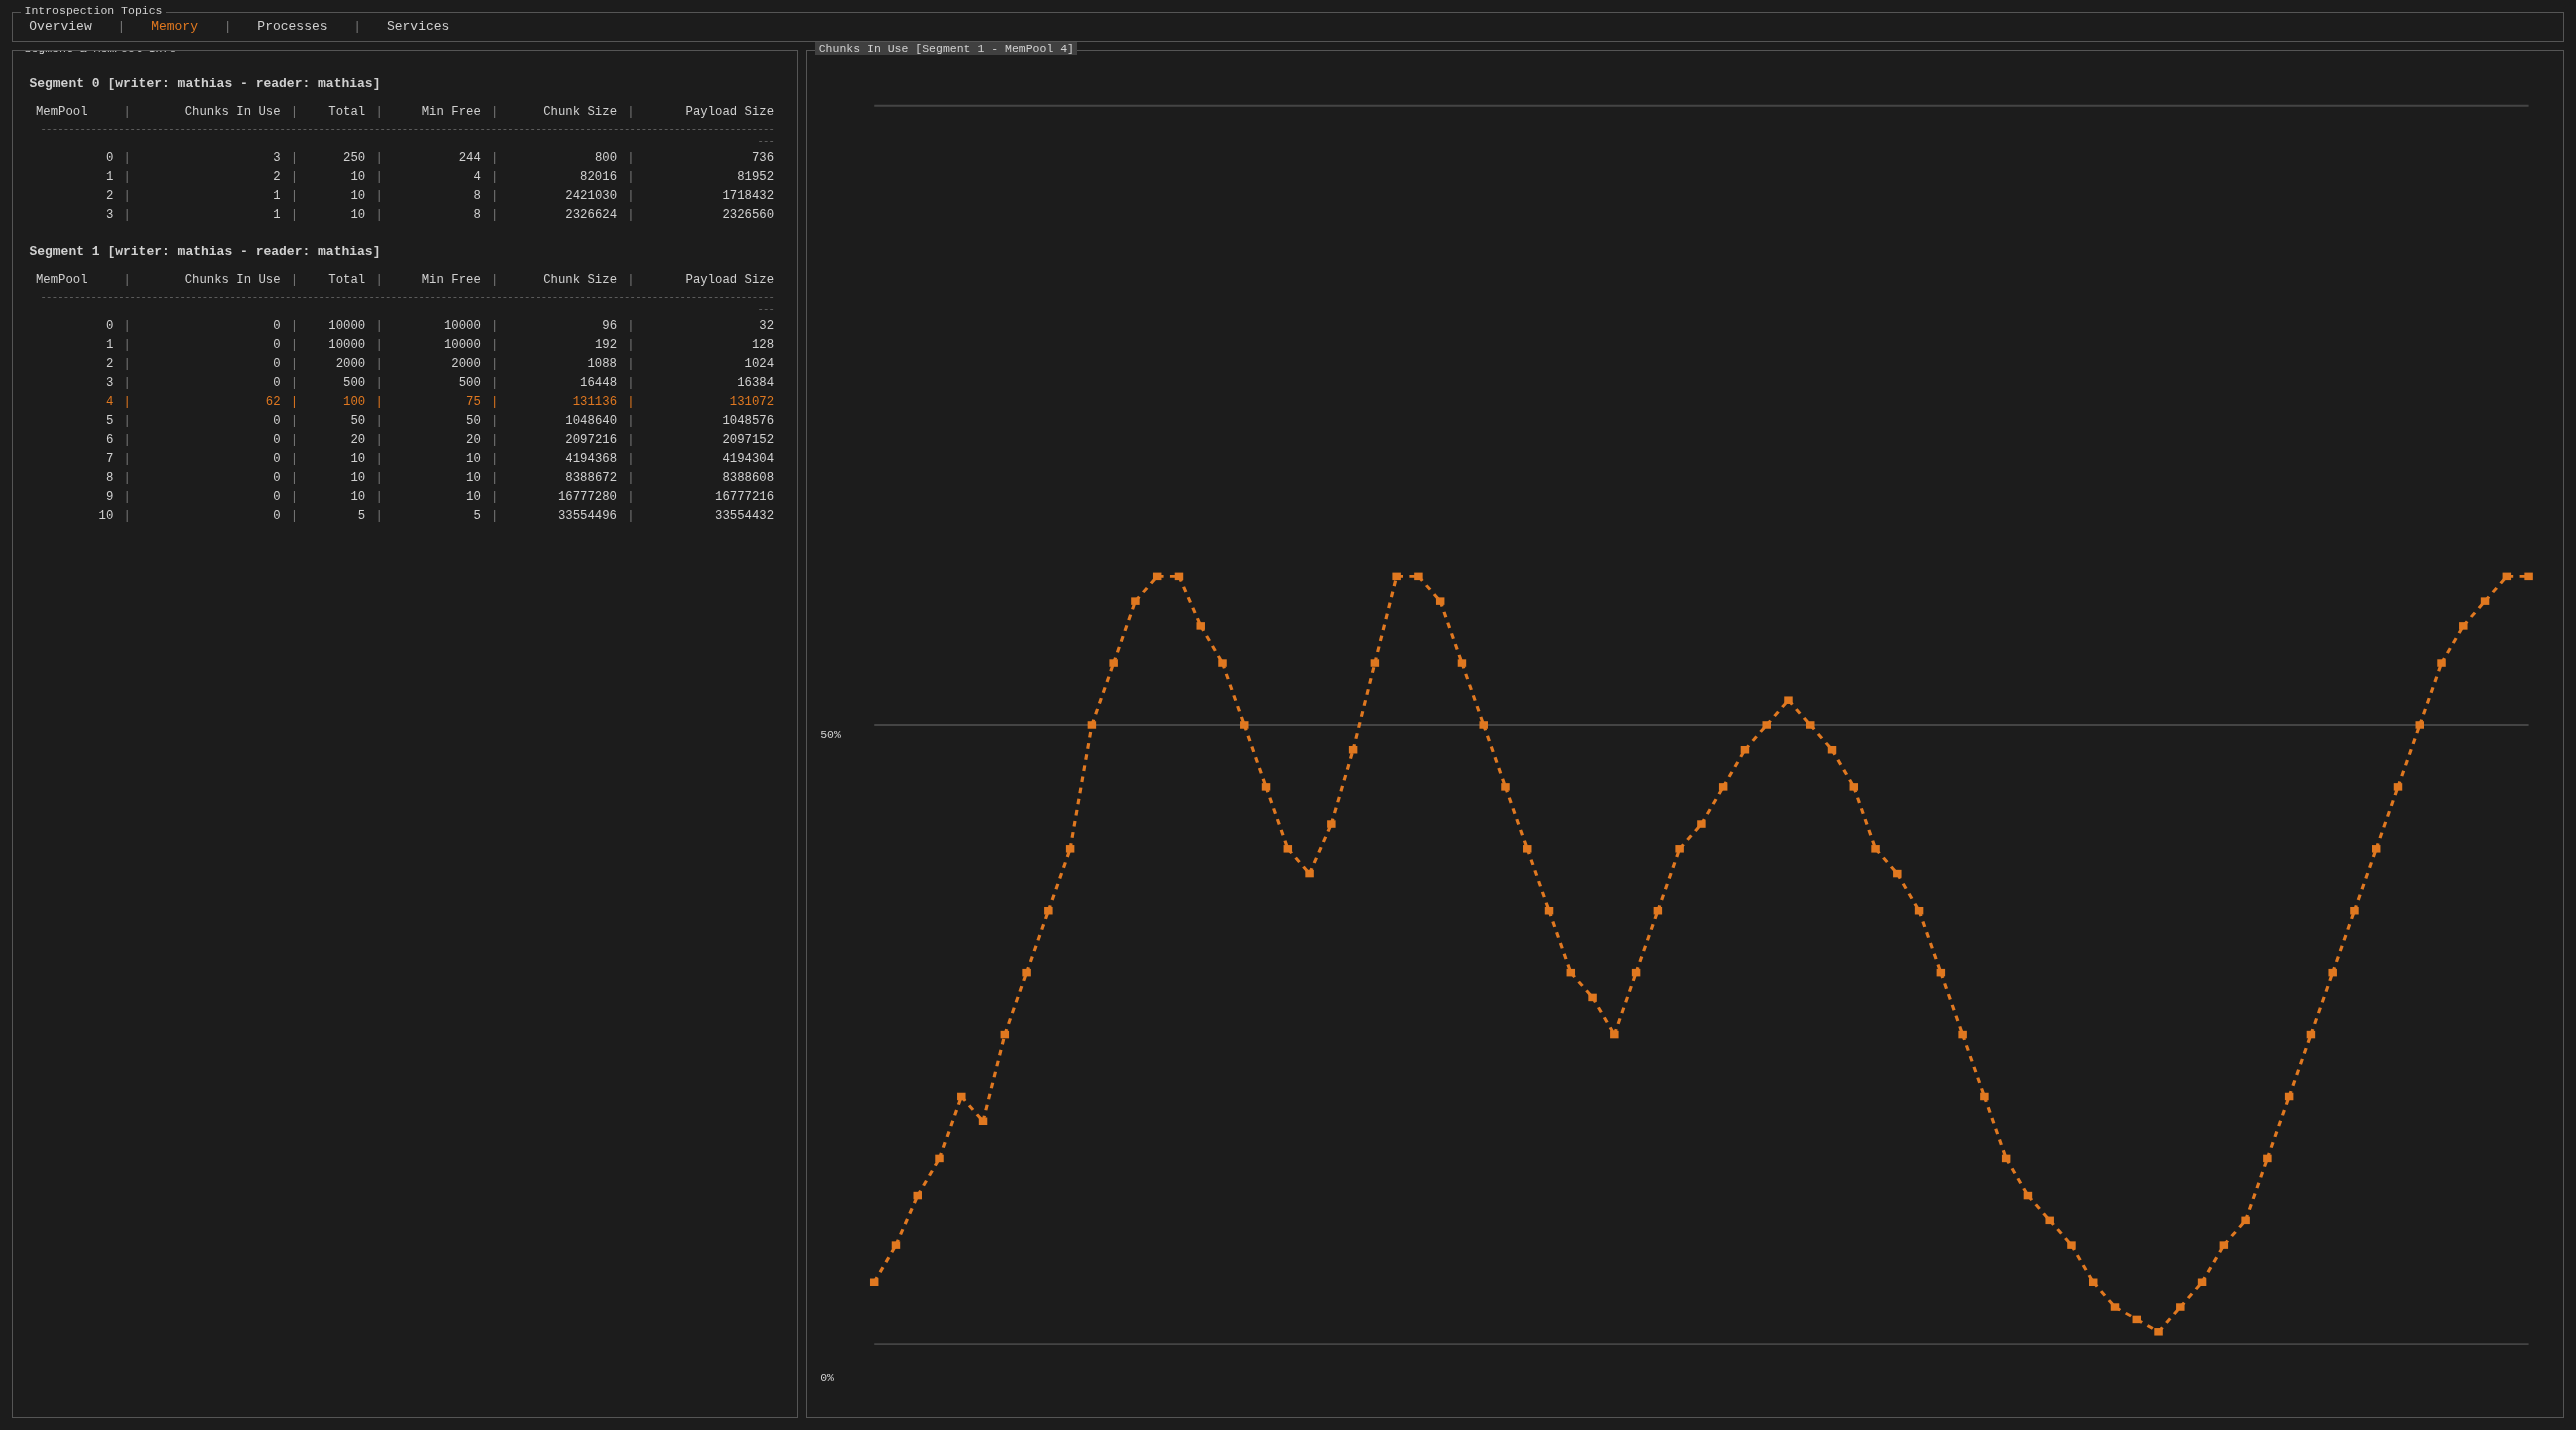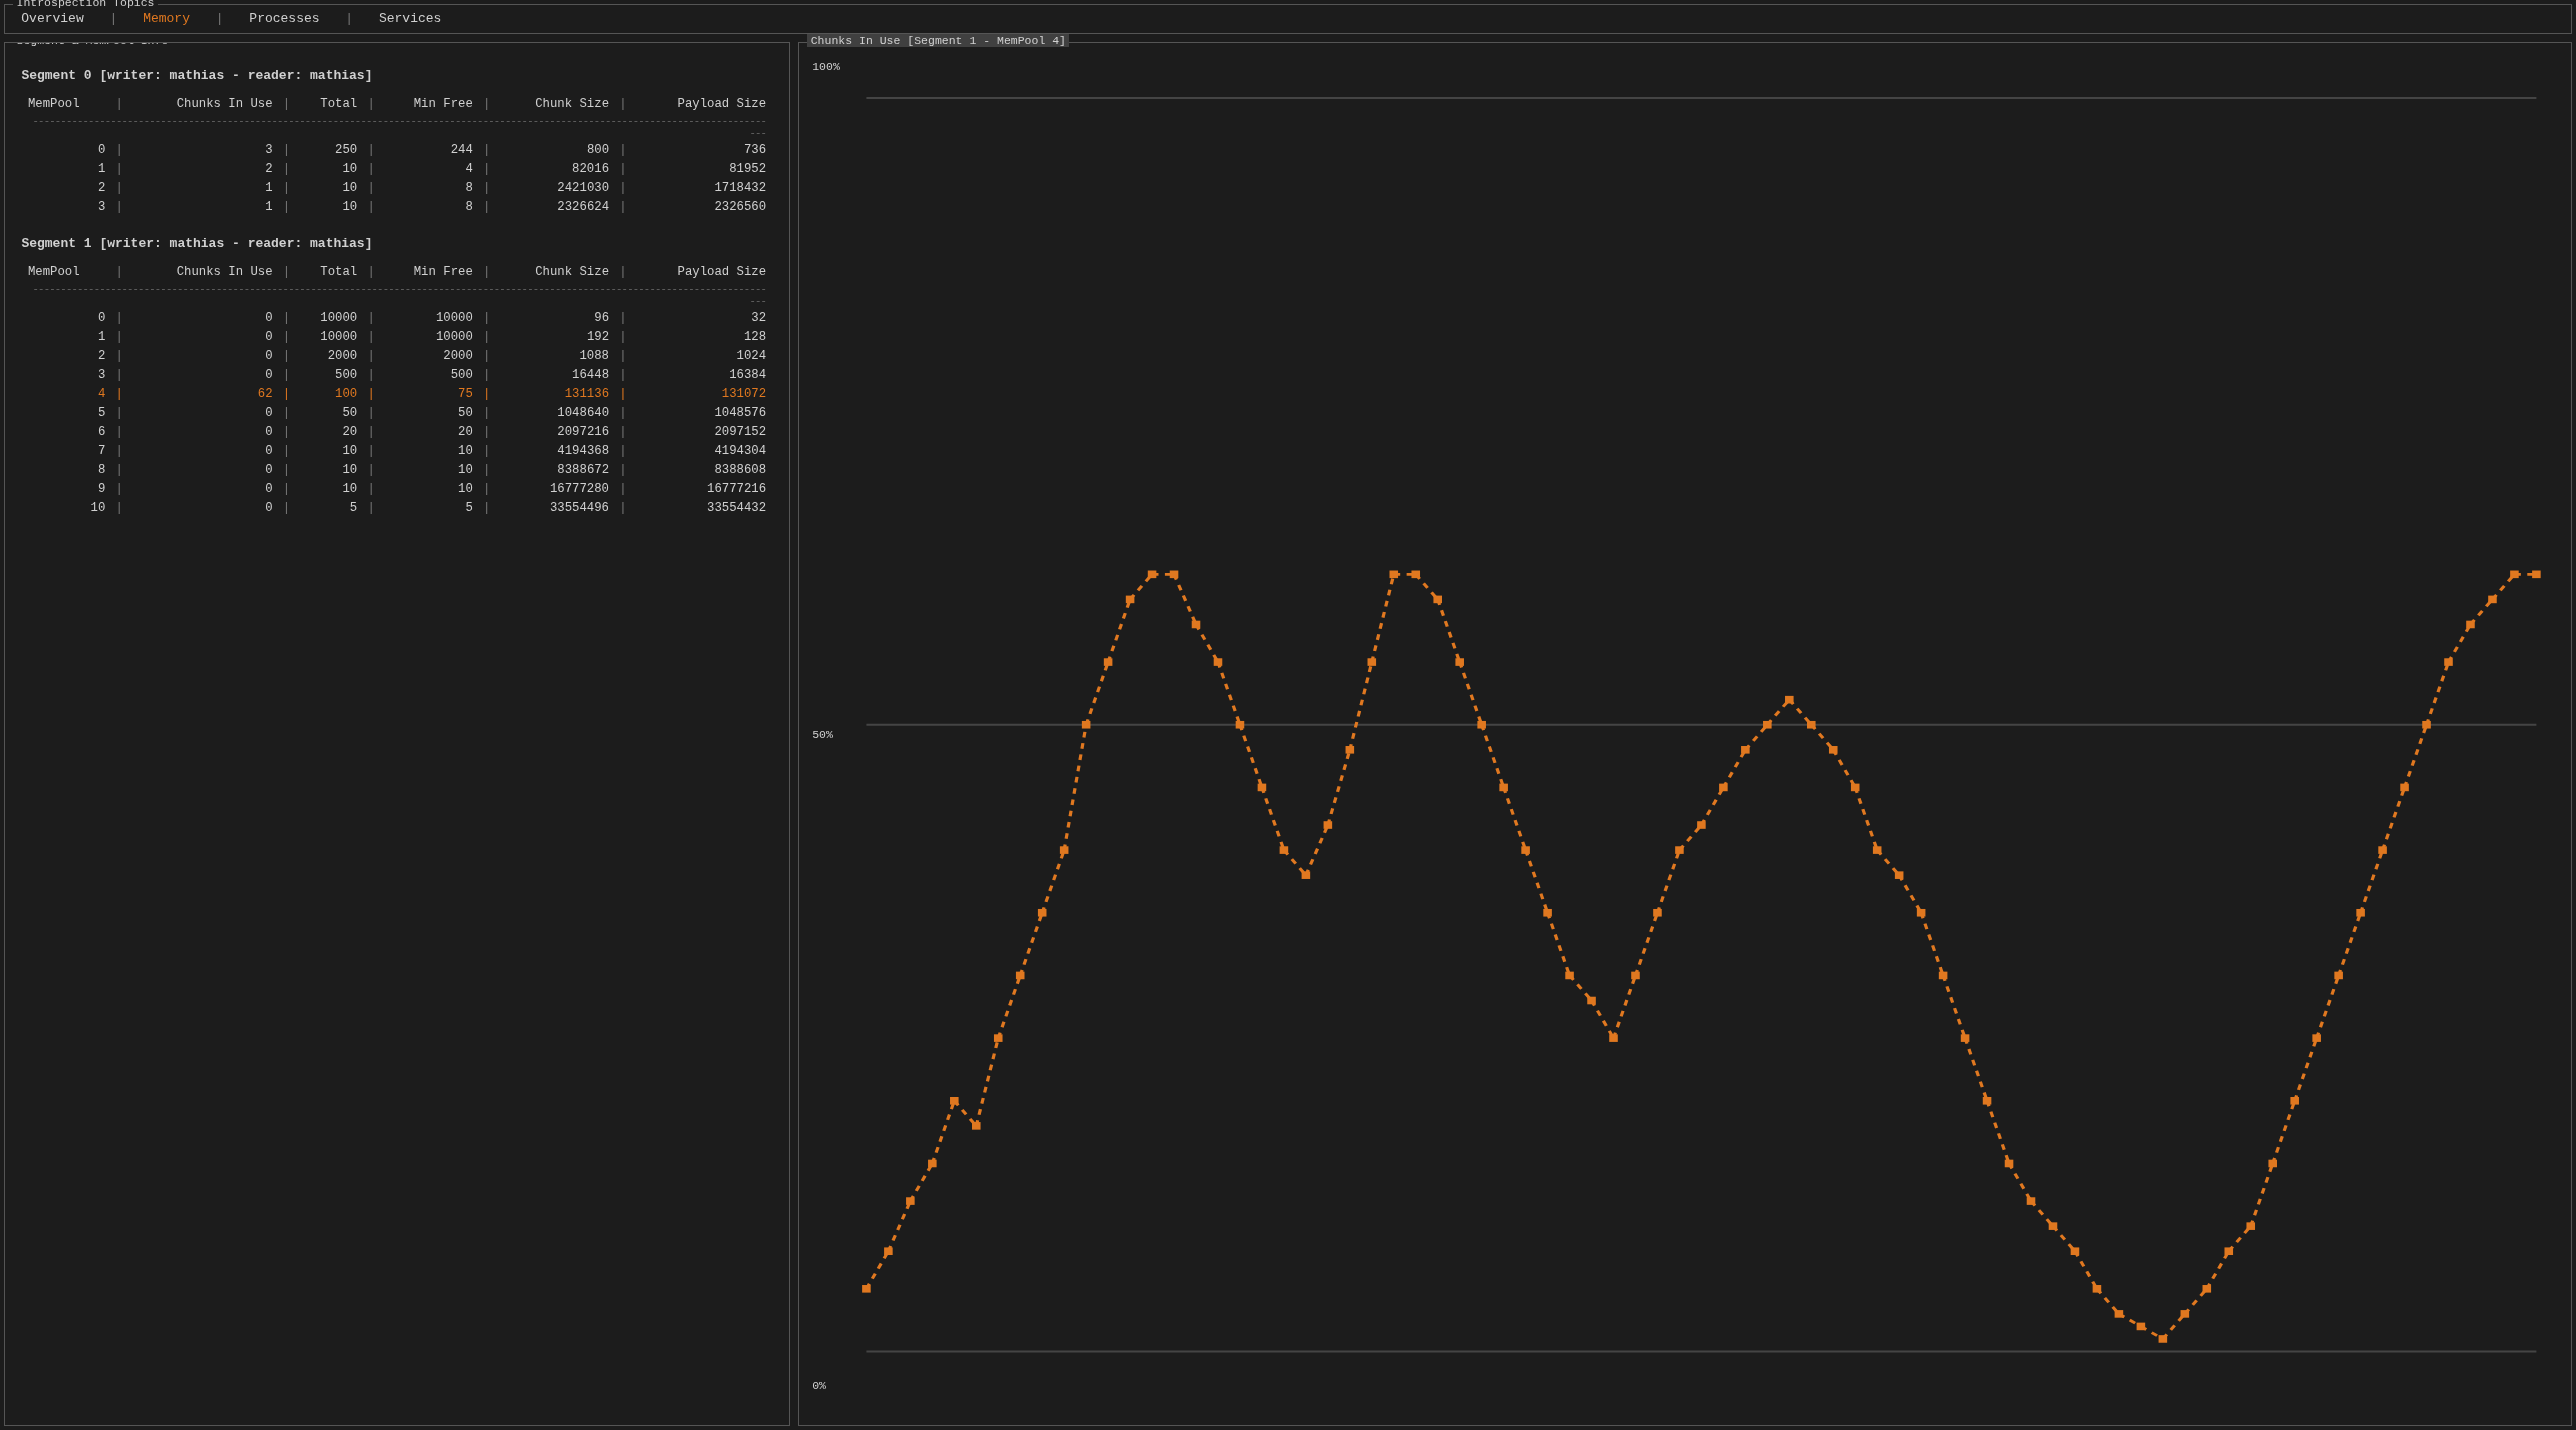--- a/index.html
+++ b/index.html
@@ -9,21 +9,21 @@
       font-family: 'Courier New', Courier, monospace;
       font-size: 12.3px;
       width: 2576px;
       height: 1430px;
       overflow: hidden;
     }
     .outer-wrapper {
       width: 2576px;
       height: 1430px;
       background: #1c1c1c;
-      padding: 4px;
+      padding: 12px;
       display: flex;
       flex-direction: column;
     }
 
     
     .nav-section {
       border: 0.8px solid #555;
       margin-bottom: 8.2px;
       padding: 4.9px 9.8px;
       position: relative;
@@ -454,21 +454,20 @@
             </tr>
           </tbody>
       </table>
 
     </div>
 
     <div class="right-panel">
       <span class="right-panel-title">Chunks In Use [Segment 1 - MemPool 4]</span>
 
       <div class="chart-area">
-        <div class="chart-label-top">100%</div>
         <span class="chart-label-mid">50%</span>
         <span class="chart-label-bot">0%</span>
         <div class="chart-svg-wrapper">
           <svg id="chart-svg" viewBox="0 0 800 700" preserveAspectRatio="none">
           <line x1="10" x2="790" y1="670" y2="670" stroke="#444" stroke-width="1"></line>
               <line x1="10" x2="790" y1="340" y2="340" stroke="#444" stroke-width="1"></line>
               <line x1="10" x2="790" y1="10" y2="10" stroke="#444" stroke-width="1"></line>
               <rect x="8" y="635" width="4" height="4" fill="#e07820"></rect>
               <line x1="10" y1="637" x2="20.263157894736842" y2="617.2" stroke="#e07820" stroke-width="1.5" stroke-dasharray="3,3"></line>
               <rect x="18.263157894736842" y="615.2" width="4" height="4" fill="#e07820"></rect>

